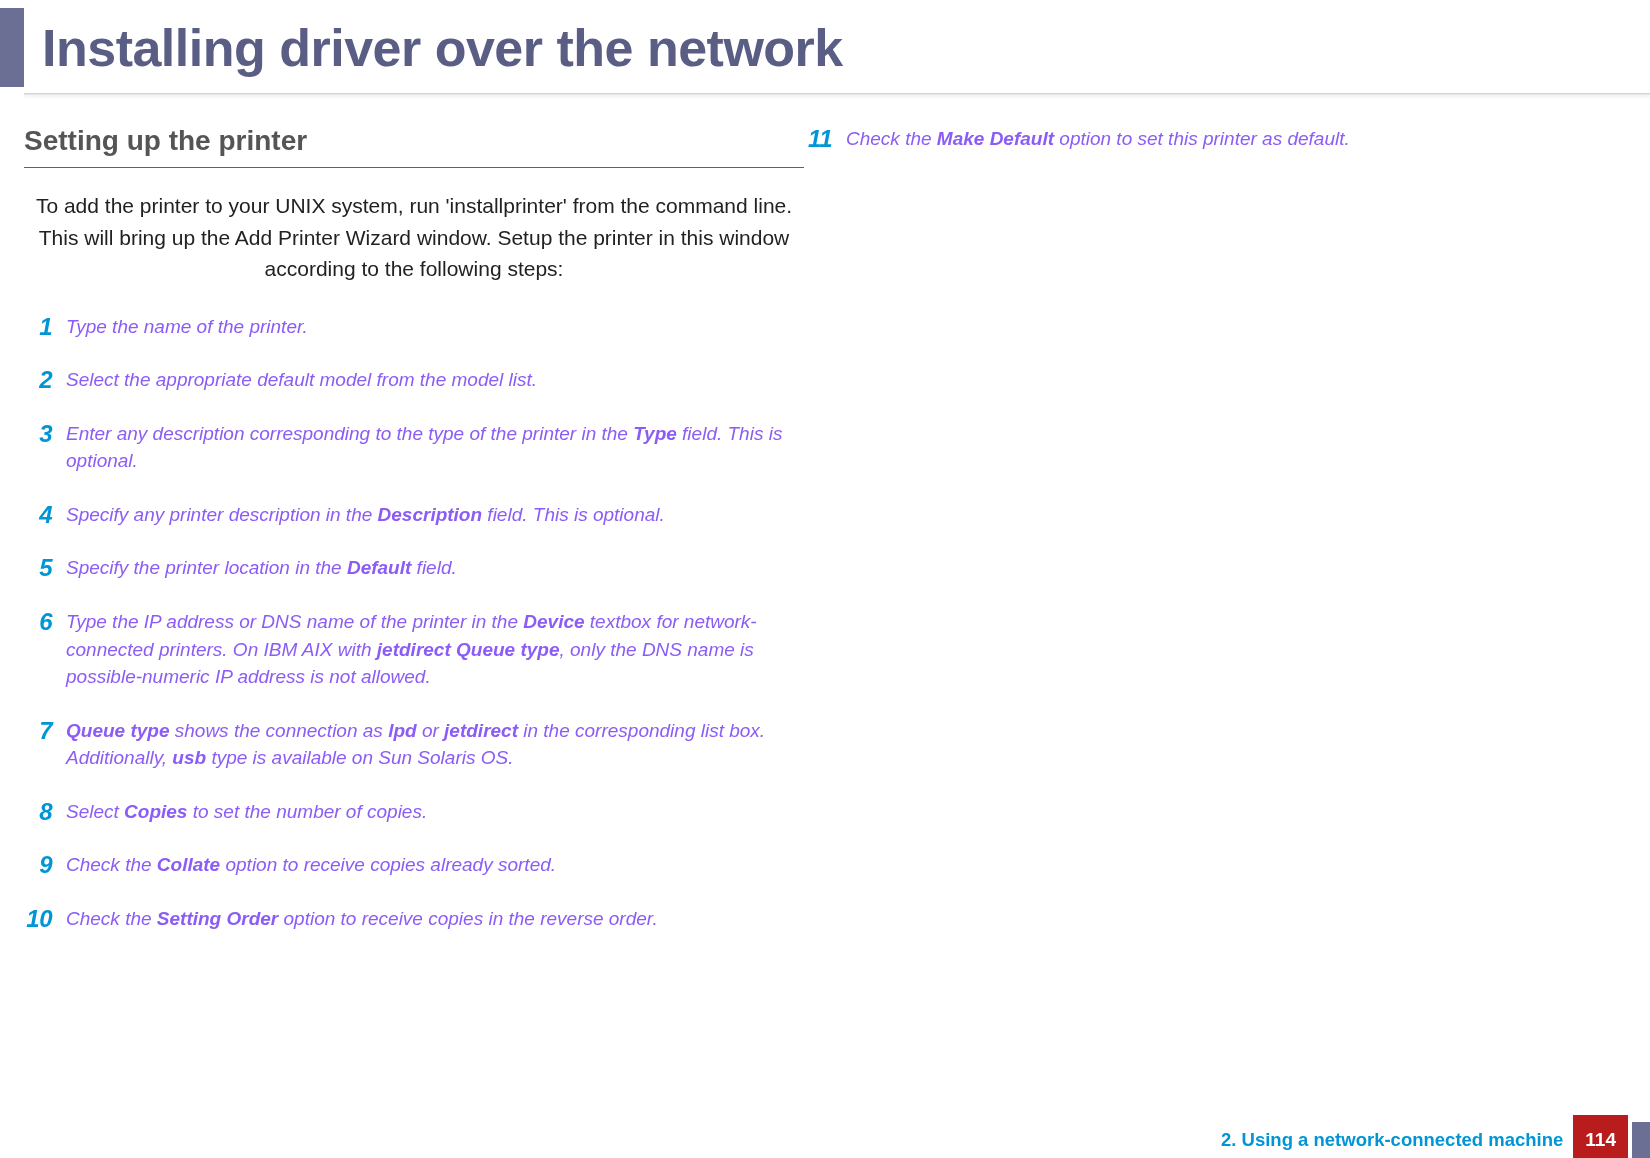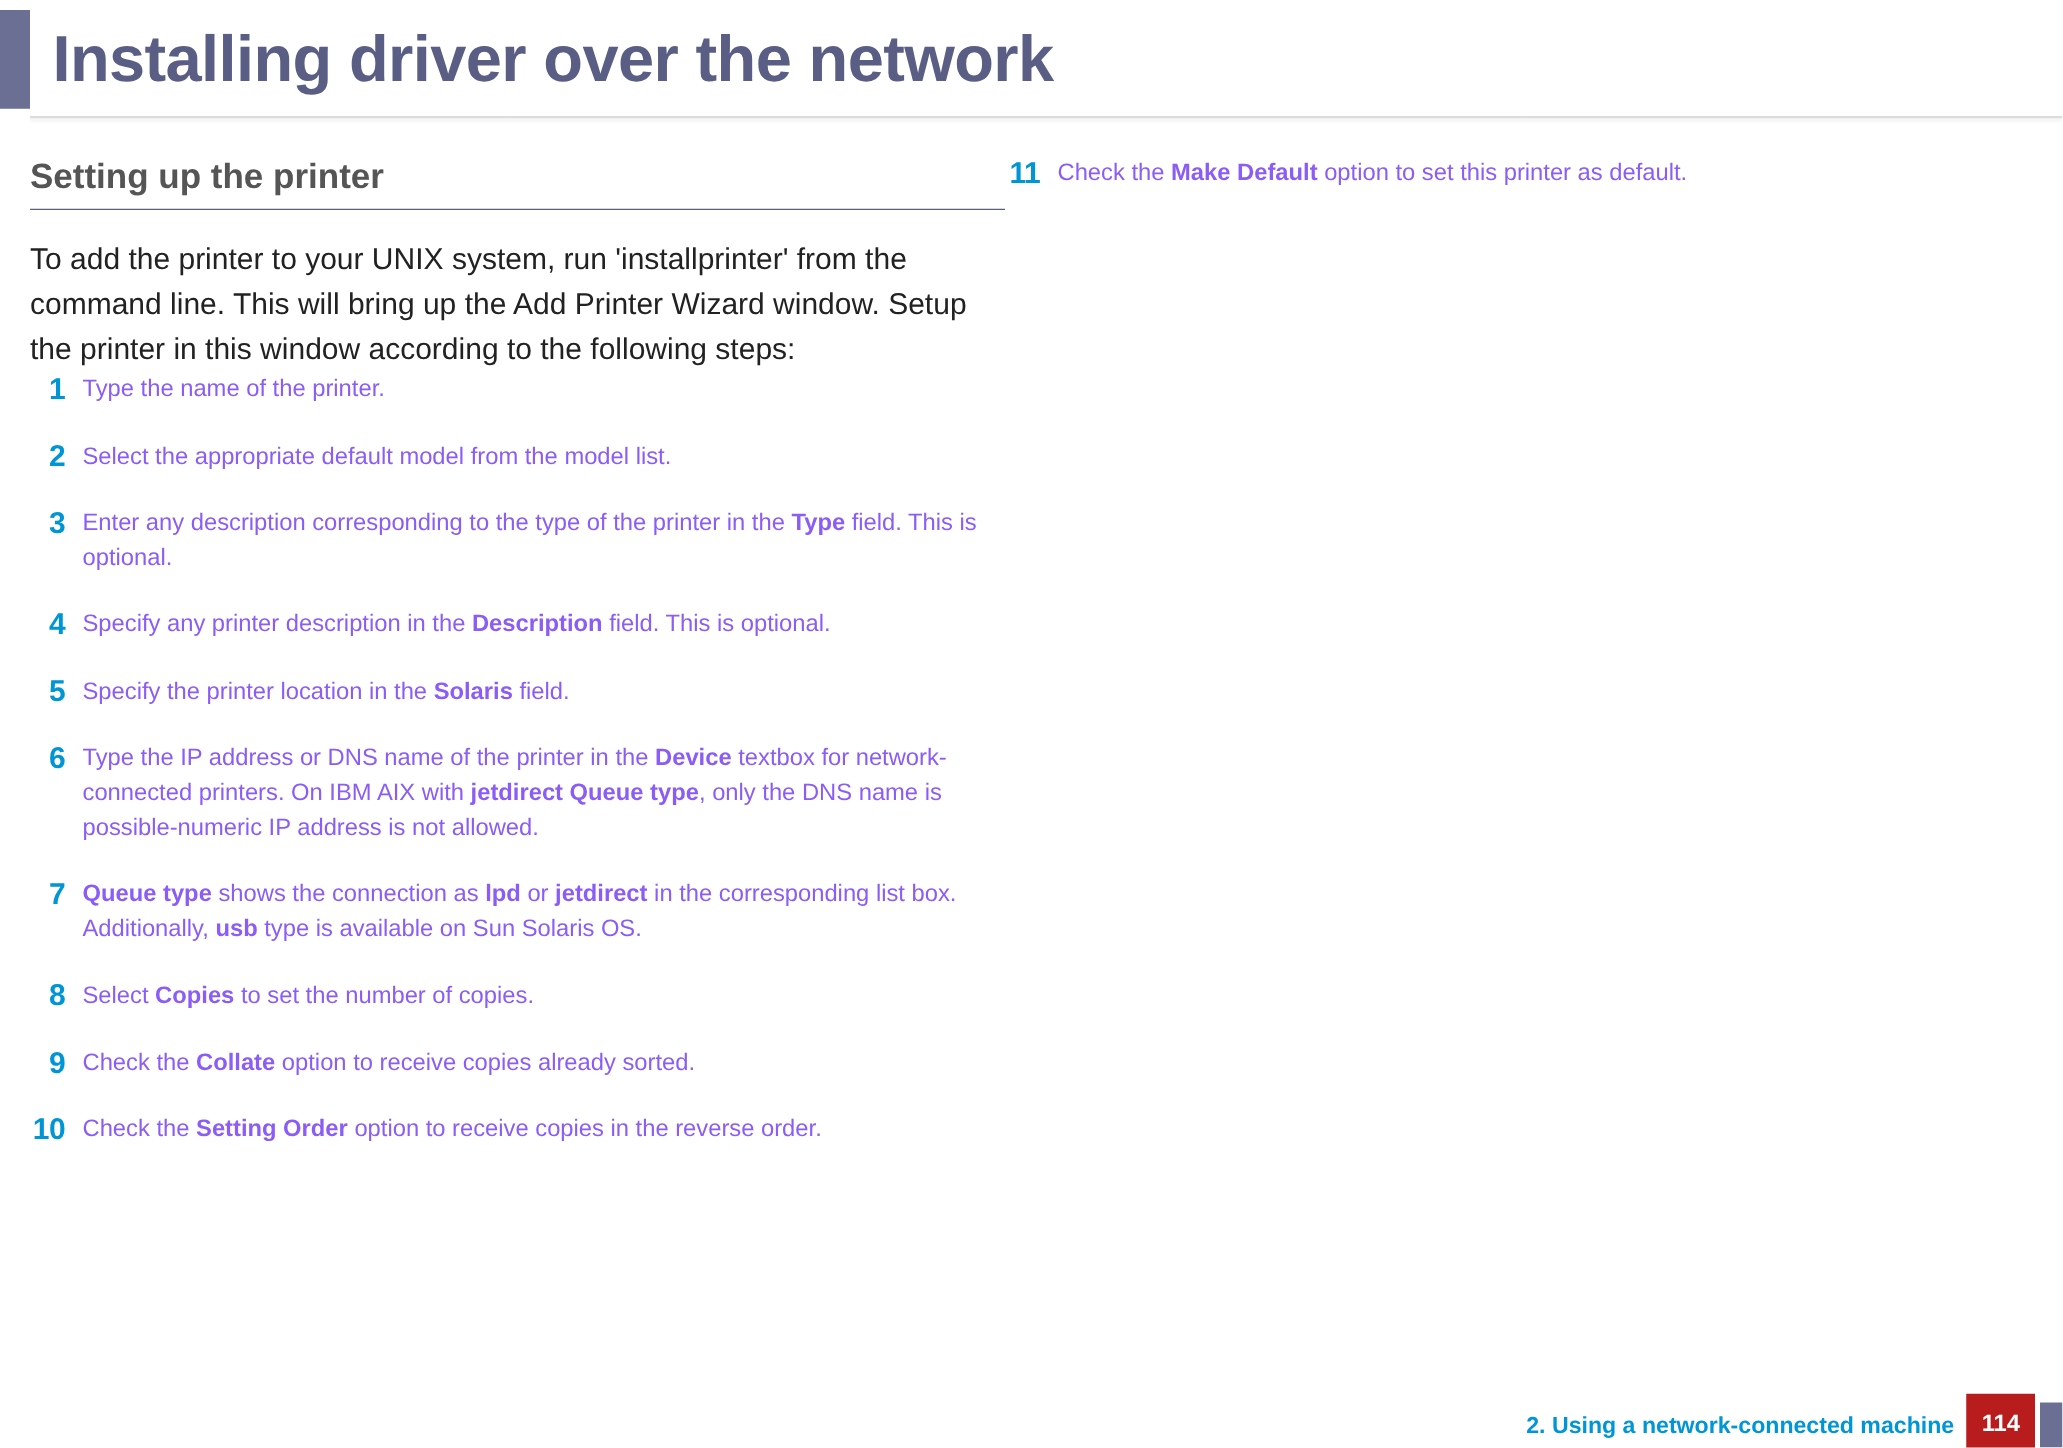--- a/index.html
+++ b/index.html
@@ -52,28 +52,31 @@
     }
     .section-heading {
       font-size: 28px;
       font-weight: 700;
       color: #555;
       padding-bottom: 10px;
       border-bottom: 1.5px solid #5a5e85;
       margin-bottom: 22px;
     }
     .intro-text {
-      font-size: 24px;
+      font-size: 21px;
       color: #222;
       line-height: 1.5;
+      margin-bottom: 28px;
+      text-align: center;
     }
     .step {
       display: flex;
       align-items: flex-start;
       margin-bottom: 26px;
+      font-style: italic;
     }
     .step-num {
       font-size: 24px;
       font-weight: 800;
       color: #0096d6;
       width: 42px;
       flex-shrink: 0;
       text-align: right;
       padding-right: 14px;
       line-height: 1.15;
@@ -146,21 +149,21 @@
         <div class="step">
           <div class="step-num">3</div>
           <div class="step-text">Enter any description corresponding to the type of the printer in the <b>Type</b> field. This is optional.</div>
         </div>
         <div class="step">
           <div class="step-num">4</div>
           <div class="step-text">Specify any printer description in the <b>Description</b> field. This is optional.</div>
         </div>
         <div class="step">
           <div class="step-num">5</div>
-          <div class="step-text">Specify the printer location in the <b>Solaris</b> field.</div>
+          <div class="step-text">Specify the printer location in the <b>Default</b> field.</div>
         </div>
         <div class="step">
           <div class="step-num">6</div>
           <div class="step-text">Type the IP address or DNS name of the printer in the <b>Device</b> textbox for network-connected printers. On IBM AIX with <b>jetdirect Queue type</b>, only the DNS name is possible-numeric IP address is not allowed.</div>
         </div>
         <div class="step">
           <div class="step-num">7</div>
           <div class="step-text"><b>Queue type</b> shows the connection as <b>lpd</b> or <b>jetdirect</b> in the corresponding list box. Additionally, <b>usb</b> type is available on Sun Solaris OS.</div>
         </div>
         <div class="step">

